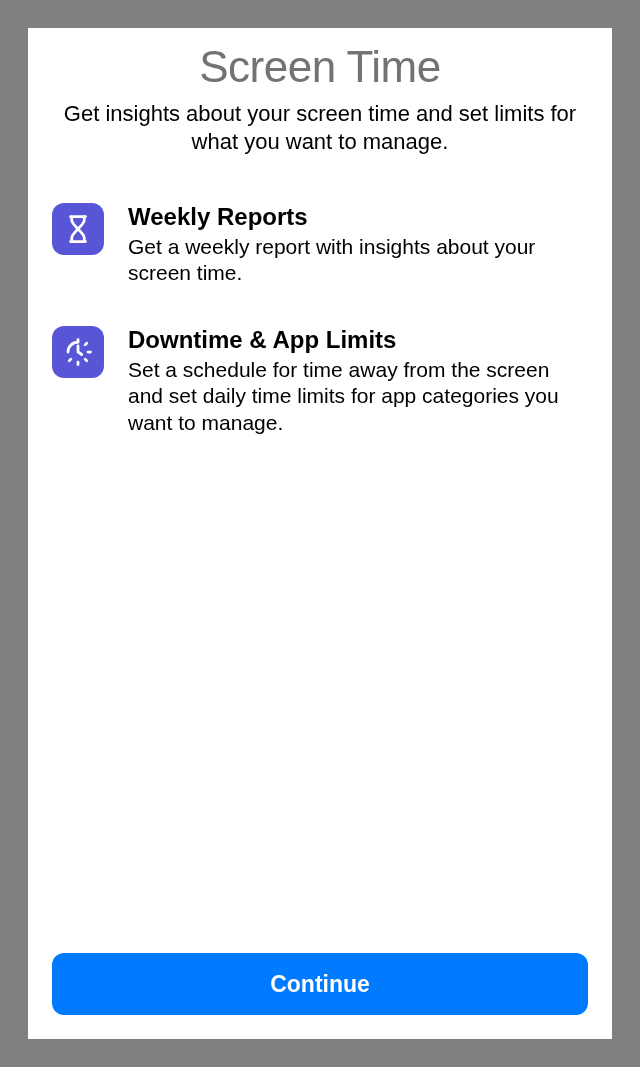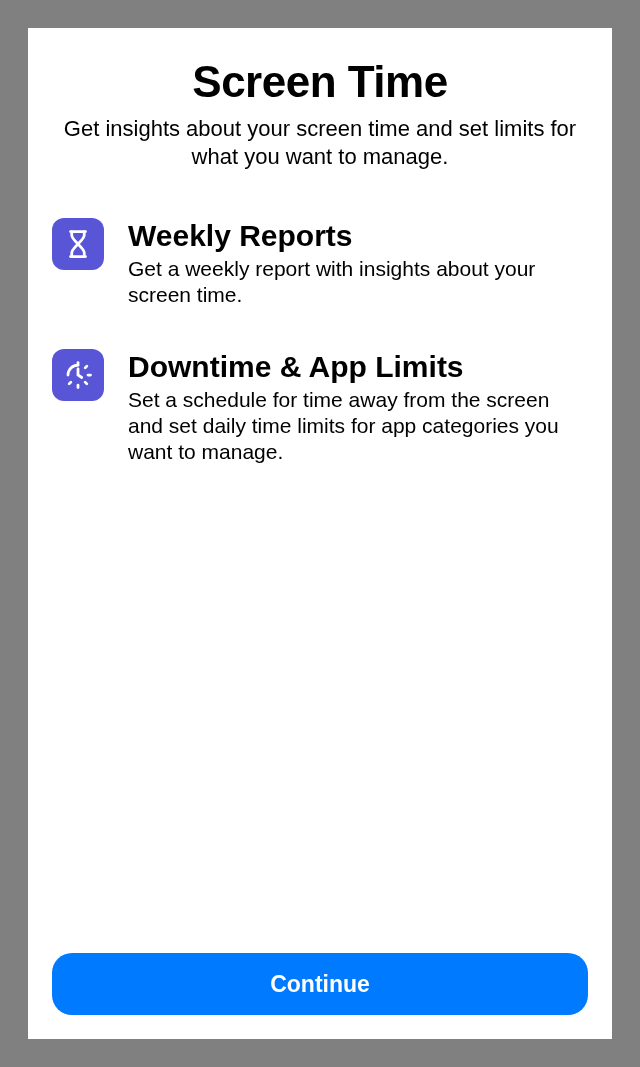--- a/index.html
+++ b/index.html
@@ -16,25 +16,25 @@
   .card {
     background: #ffffff;
     width: 100%;
     height: 100%;
     display: flex;
     flex-direction: column;
     padding: 10px 24px 24px 24px;
   }
   .title {
     font-size: 44px;
-    font-weight: 700;
+    font-weight: 400;
     text-align: center;
-    color: #000000;
+    color: #737373;
     letter-spacing: -0.5px;
-    margin-top: 19px;
+    margin-top: 4px;
   }
   .subtitle {
     font-size: 22px;
     text-align: center;
     color: #000;
     margin-top: 8px;
     line-height: 1.25;
     padding: 0 4px;
   }
   .features {
@@ -57,38 +57,38 @@
     display: flex;
     align-items: center;
     justify-content: center;
   }
   .icon-tile.purple { background: #5856d6; }
   .icon-tile.red    { background: #ff3b30; }
   .icon-tile.blue   { background: #007aff; }
   .icon-tile svg { width: 30px; height: 30px; }
   .feature-text { flex: 1; }
   .feature-title {
-    font-size: 30px;
+    font-size: 24px;
     font-weight: 700;
     color: #000;
     line-height: 1.2;
   }
   .feature-desc {
     font-size: 21px;
     color: #000;
     line-height: 1.25;
     margin-top: 2px;
   }
   .continue-btn {
     background: #007aff;
     color: #ffffff;
     font-size: 23px;
     font-weight: 600;
     border: none;
-    border-radius: 20px;
+    border-radius: 12px;
     width: 100%;
     height: 62px;
     cursor: pointer;
     margin-top: 20px;
   }
 </style>
 </head>
 <body>
 
 <div class="card">

